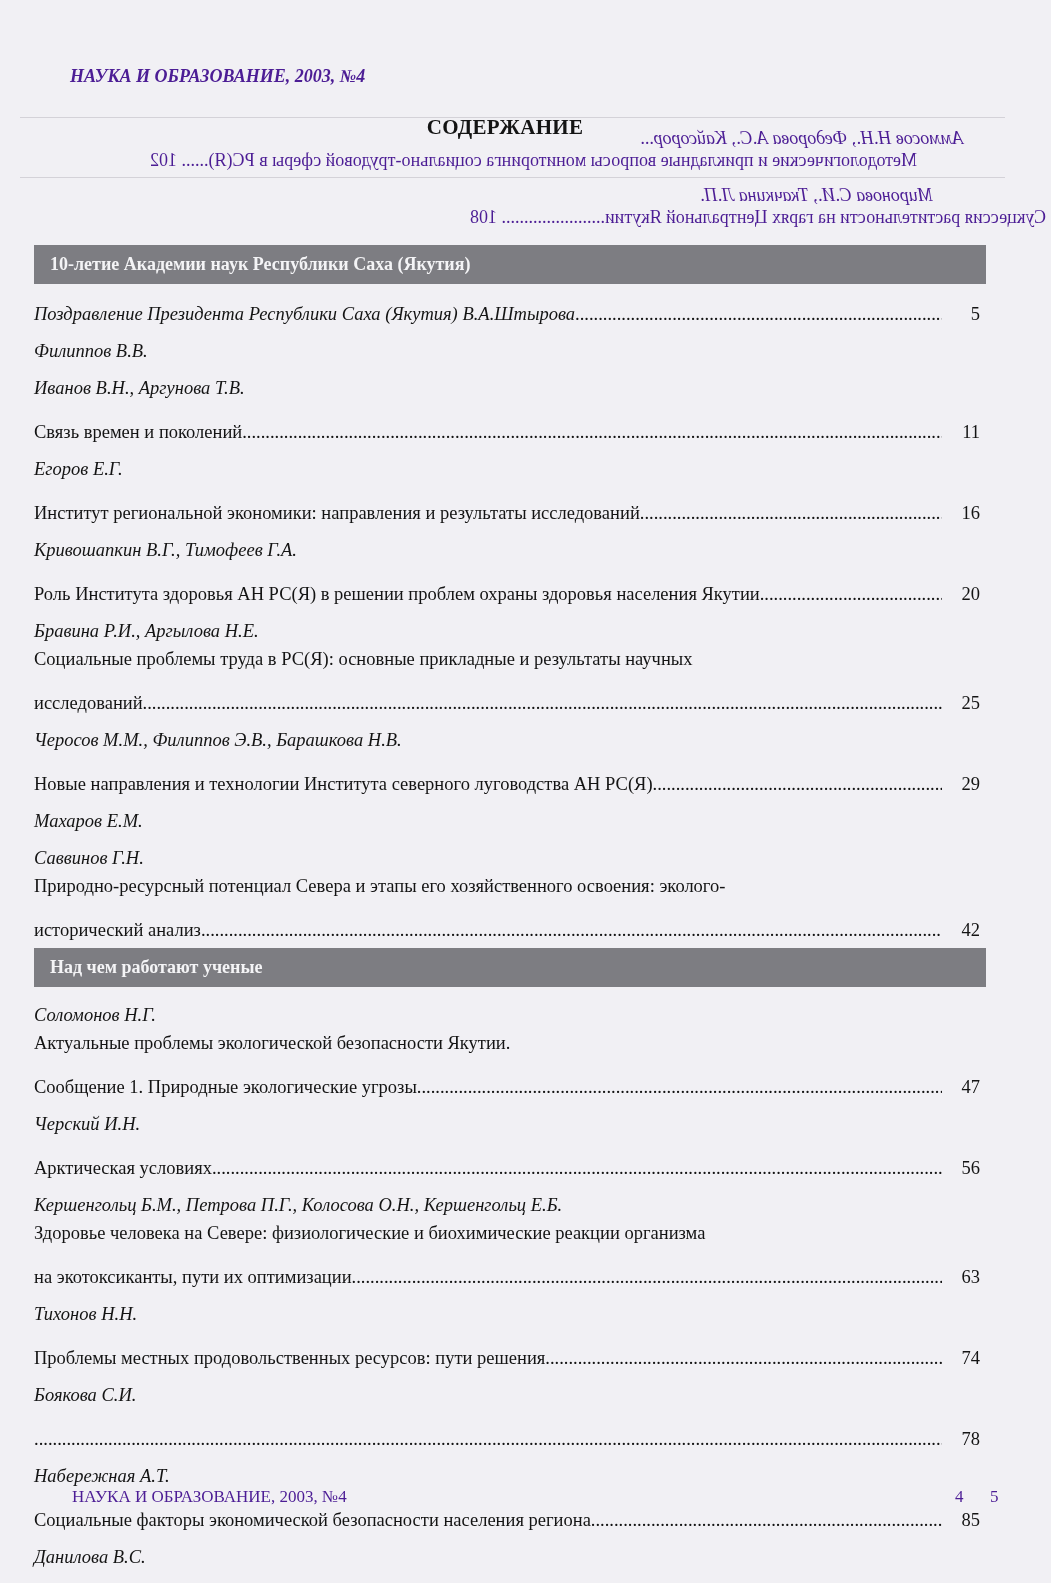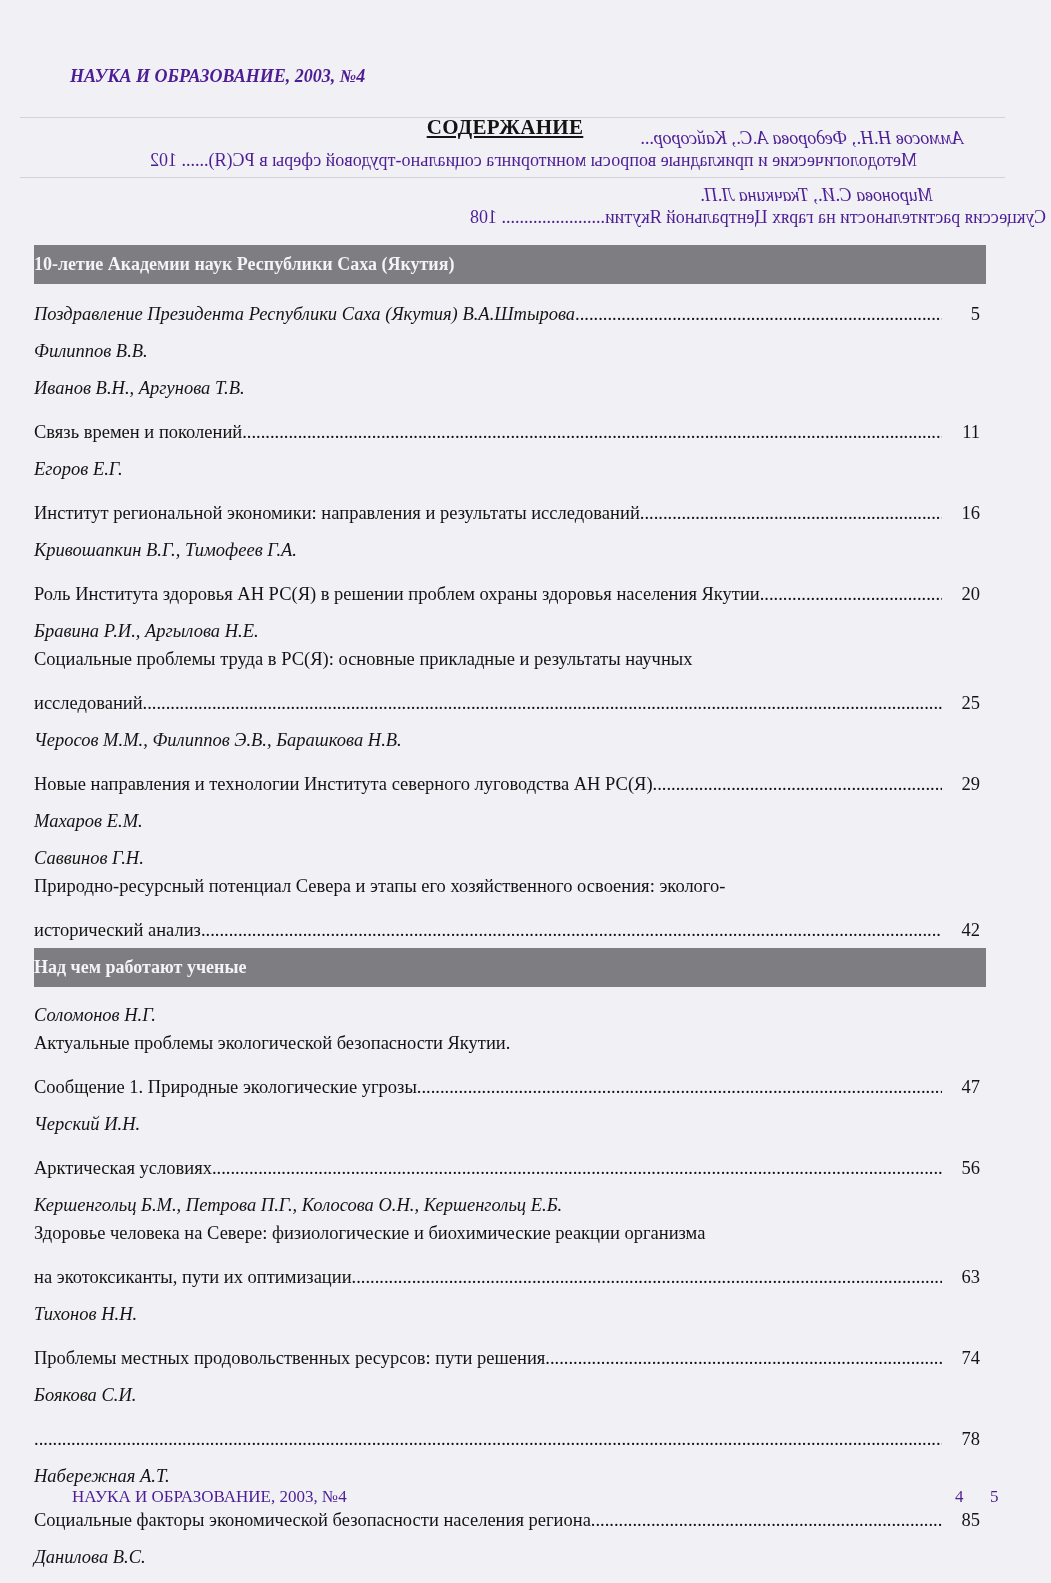--- a/index.html
+++ b/index.html
@@ -15,21 +15,21 @@
   }
   .ghost.mirror { transform: scaleX(-1); }
   .ghost-line { position: absolute; height: 1px; background: #d4d2d8; }
   .title {
     position: absolute; top: 115px; left: 0; width: 1010px; text-align: center;
     font-size: 21px; font-weight: bold; letter-spacing: 0.3px;
   }
   .toc { position: absolute; left: 34px; width: 952px; top: 245px; }
   .section-bar {
     background: #7d7d82; color: #f4f4f6; font-weight: bold;
-    font-size: 18px; height: 39px; line-height: 39px; padding-left: 0;
+    font-size: 18px; height: 39px; line-height: 39px; padding-left: 16px;
     margin-bottom: 6px;
   }
   .entry { margin-bottom: 9px; }
   .author { font-style: italic; font-size: 18.5px; line-height: 28px; }
   .line {
     display: flex; align-items: baseline; font-size: 18.5px; line-height: 28px; margin-top: 16px;
   }
   .line .text { white-space: nowrap; }
   .line .dots {
     flex: 1; overflow: hidden; white-space: nowrap; margin: 0 4px 0 0;
@@ -49,21 +49,21 @@
 <div class="ghost-line" style="top:177px;left:20px;width:985px;"></div>
 <div class="ghost mirror" style="top:128px;left:640px;font-size:18px;font-style:italic;">Аммосов Н.Н., Федорова А.С., Кайсорор...</div>
 <div class="ghost mirror" style="top:150px;left:150px;font-size:18px;">Методологические и прикладные вопросы мониторинга социально-трудовой сферы в РС(Я)...... 102</div>
 <div class="ghost mirror" style="top:185px;left:700px;font-size:18px;font-style:italic;">Миронова С.И., Ткачкина Л.П.</div>
 <div class="ghost mirror" style="top:207px;left:470px;font-size:18px;">Сукцессия растительности на гарях Центральной Якутии....................... 108</div>
 
 <div class="ghost" style="top:1487px;left:72px;font-size:17px;">НАУКА И ОБРАЗОВАНИЕ, 2003, №4</div>
 <div class="ghost" style="top:1487px;left:955px;font-size:17px;">4</div>
 <div class="ghost" style="top:1487px;left:990px;font-size:17px;">5</div>
 
-<h1 class="title" style="margin:0;text-decoration:underline;">СОДЕРЖАНИЕ</h1>
+<h1 class="title" style="margin:0;">СОДЕРЖАНИЕ</h1>
 
 <div class="toc">
 
   <div class="section-bar">10-летие Академии наук Республики Саха (Якутия)</div>
 
   <div class="entry" style="margin-top:4px;">
     <div class="line italic">
       <span class="text">Поздравление Президента Республики Саха (Якутия) В.А.Штырова</span>
       <span class="dots"></span>
       <span class="page">5</span>

